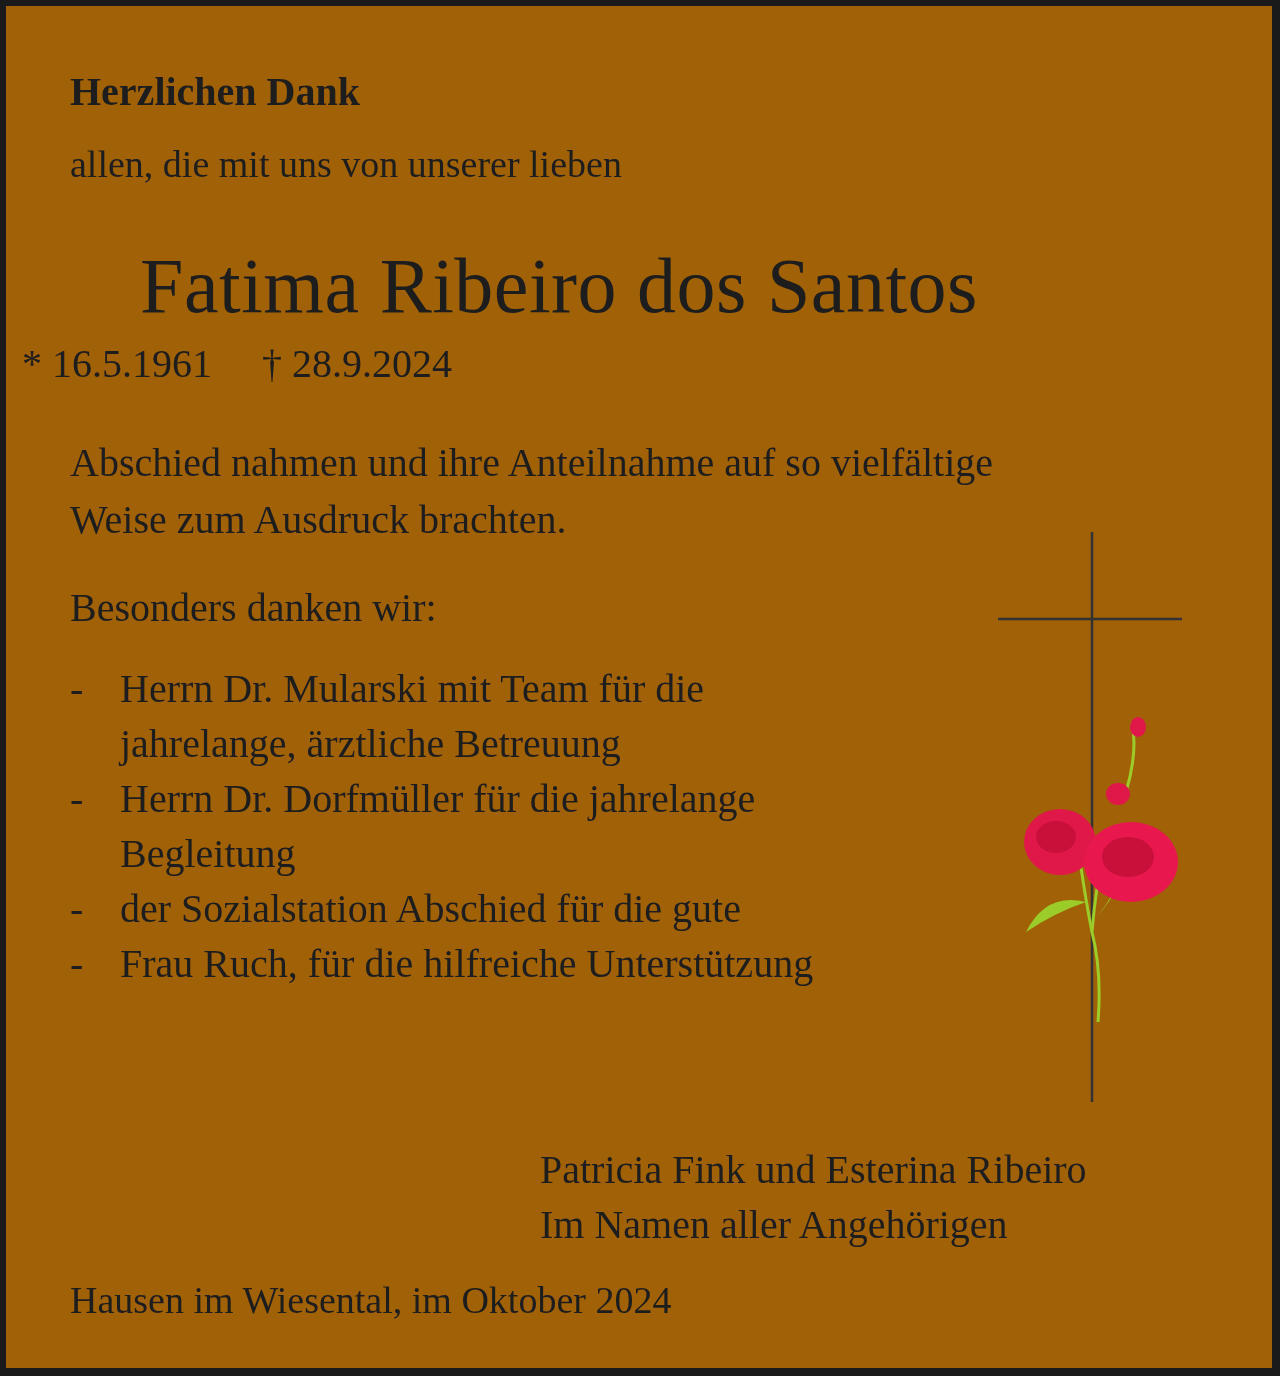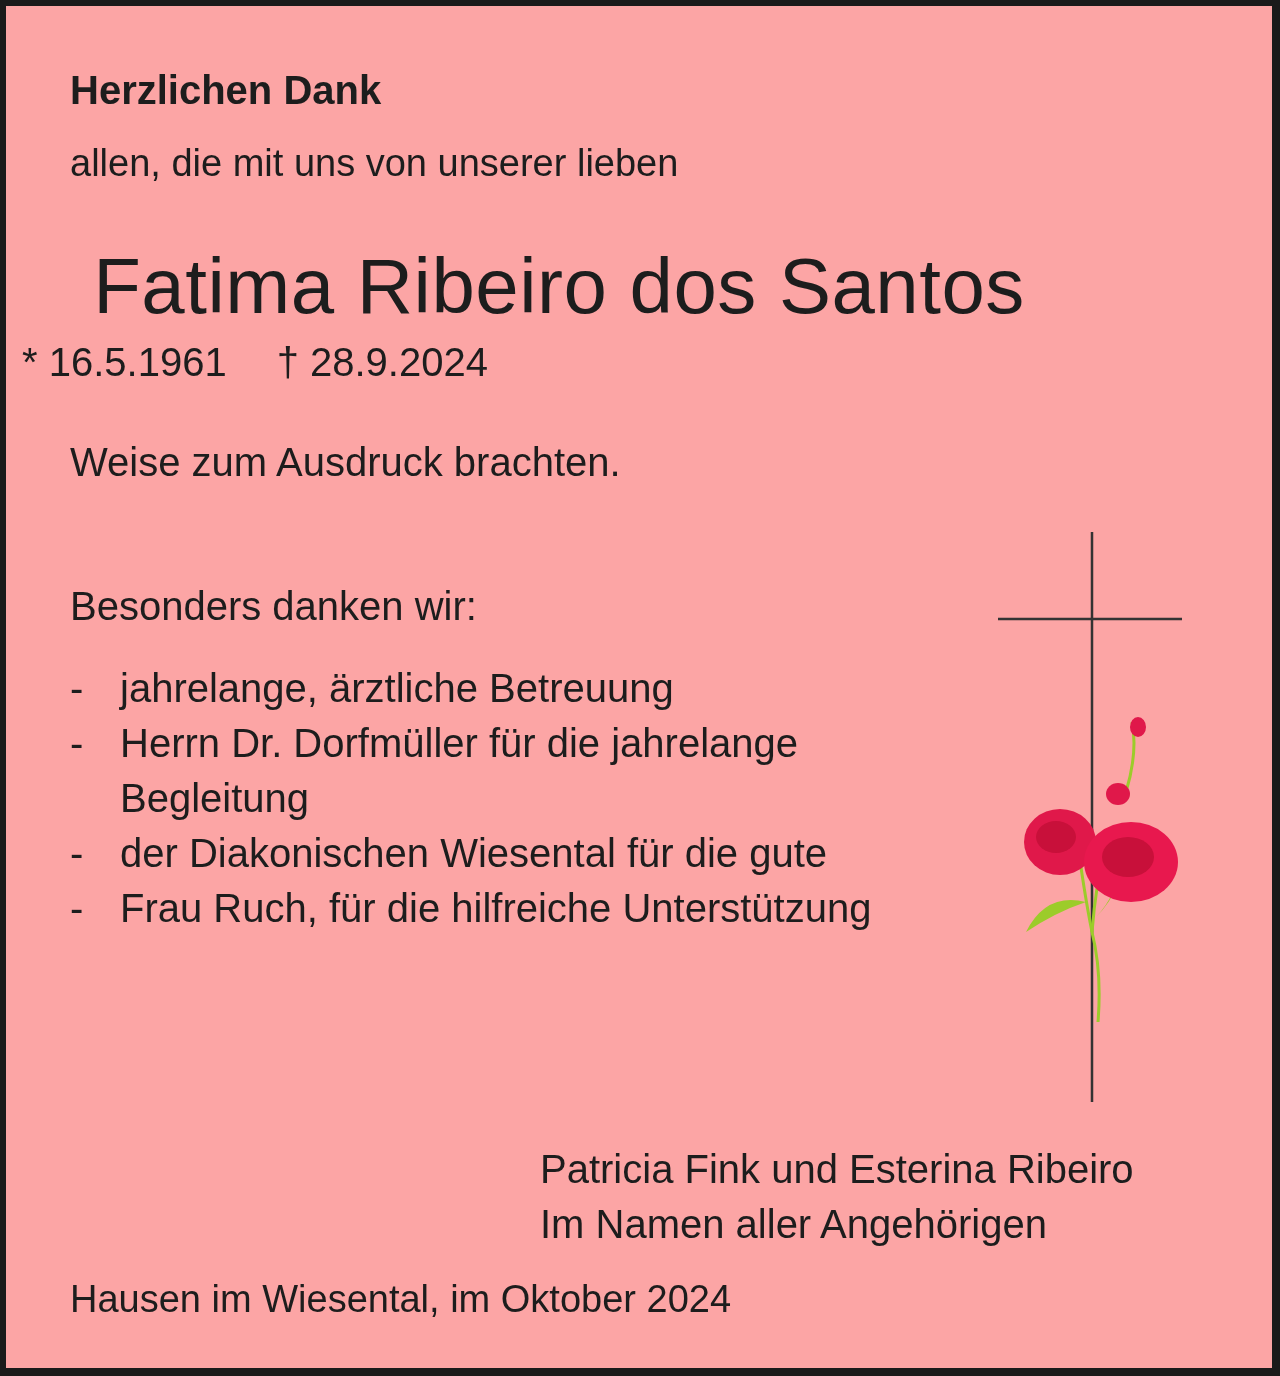--- a/index.html
+++ b/index.html
@@ -1,20 +1,20 @@
 <!DOCTYPE html>
 <html><head>
 <meta charset="utf-8">
 <style>
   html, body { margin:0; padding:0; background:#1a1a1a; }
   body { width:1280px; height:1376px; position:relative; overflow:hidden; }
   .card {
     position:absolute; left:6px; top:6px; width:1266px; height:1362px;
-    background:#fca5a5; color:#1d1d1d;
-    font-family:Liberation Sans, sans-serif;
+    background:#a16207; color:#1d1d1d;
+    font-family:Liberation Serif, serif;
   }
   .abs { position:absolute; white-space:nowrap; }
   .heading { left:64px; top:62px; font-size:40px; font-weight:bold; }
   .intro { left:64px; top:136px; font-size:38px; }
   .name { left:0; width:1106px; text-align:center; top:235px; font-size:78px; letter-spacing:0.5px; }
   .dates { left:16px; width:1266px; top:334px; font-size:40px; }
   .dates span { display:inline-block; }
   .dates .gap { width:50px; }
   .p1 { left:64px; top:428px; font-size:40px; line-height:57px; }
   .besonders { left:64px; top:578px; font-size:40px; }
@@ -29,36 +29,38 @@
 <body>
 
 <div class="card">
   <div class="abs heading">Herzlichen Dank</div>
   <div class="abs intro">allen, die mit uns von unserer lieben</div>
   <div class="abs name">Fatima Ribeiro dos Santos</div>
   <div class="abs dates">
     <span>* 16.5.1961</span><span class="gap"></span><span>† 28.9.2024</span>
   </div>
   <div class="abs p1">
+    <div>Abschied nahmen und ihre Anteilnahme auf so vielfältige</div>
     <div>Weise zum Ausdruck brachten.</div>
   </div>
   <div class="abs besonders">Besonders danken wir:</div>
   <div class="abs list">
     <div class="item">
       <span class="dash">-</span>
+      <div>Herrn Dr. Mularski mit Team für die</div>
       <div>jahrelange, ärztliche Betreuung</div>
     </div>
     <div class="item">
       <span class="dash">-</span>
       <div>Herrn Dr. Dorfmüller für die jahrelange</div>
       <div>Begleitung</div>
     </div>
     <div class="item">
       <span class="dash">-</span>
-      <div>der Diakonischen Wiesental für die gute</div>
+      <div>der Sozialstation Abschied für die gute</div>
     </div>
     <div class="item">
       <span class="dash">-</span>
       <div>Frau Ruch, für die hilfreiche Unterstützung</div>
     </div>
   </div>
 
   <svg class="cross" viewBox="0 0 190 575">
     <line x1="96" y1="0" x2="96" y2="570" stroke="#333" stroke-width="2.5"></line>
     <line x1="2" y1="87" x2="186" y2="87" stroke="#333" stroke-width="2.5"></line>

